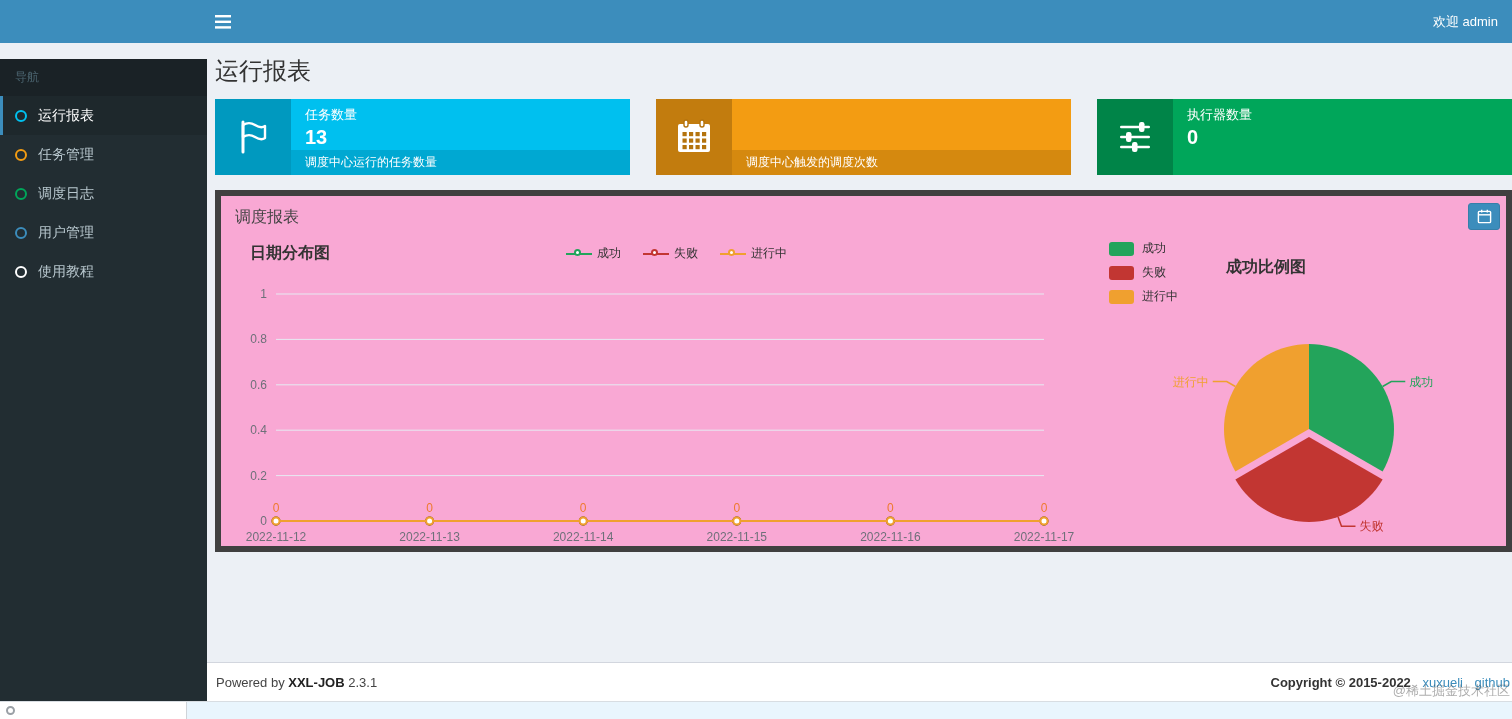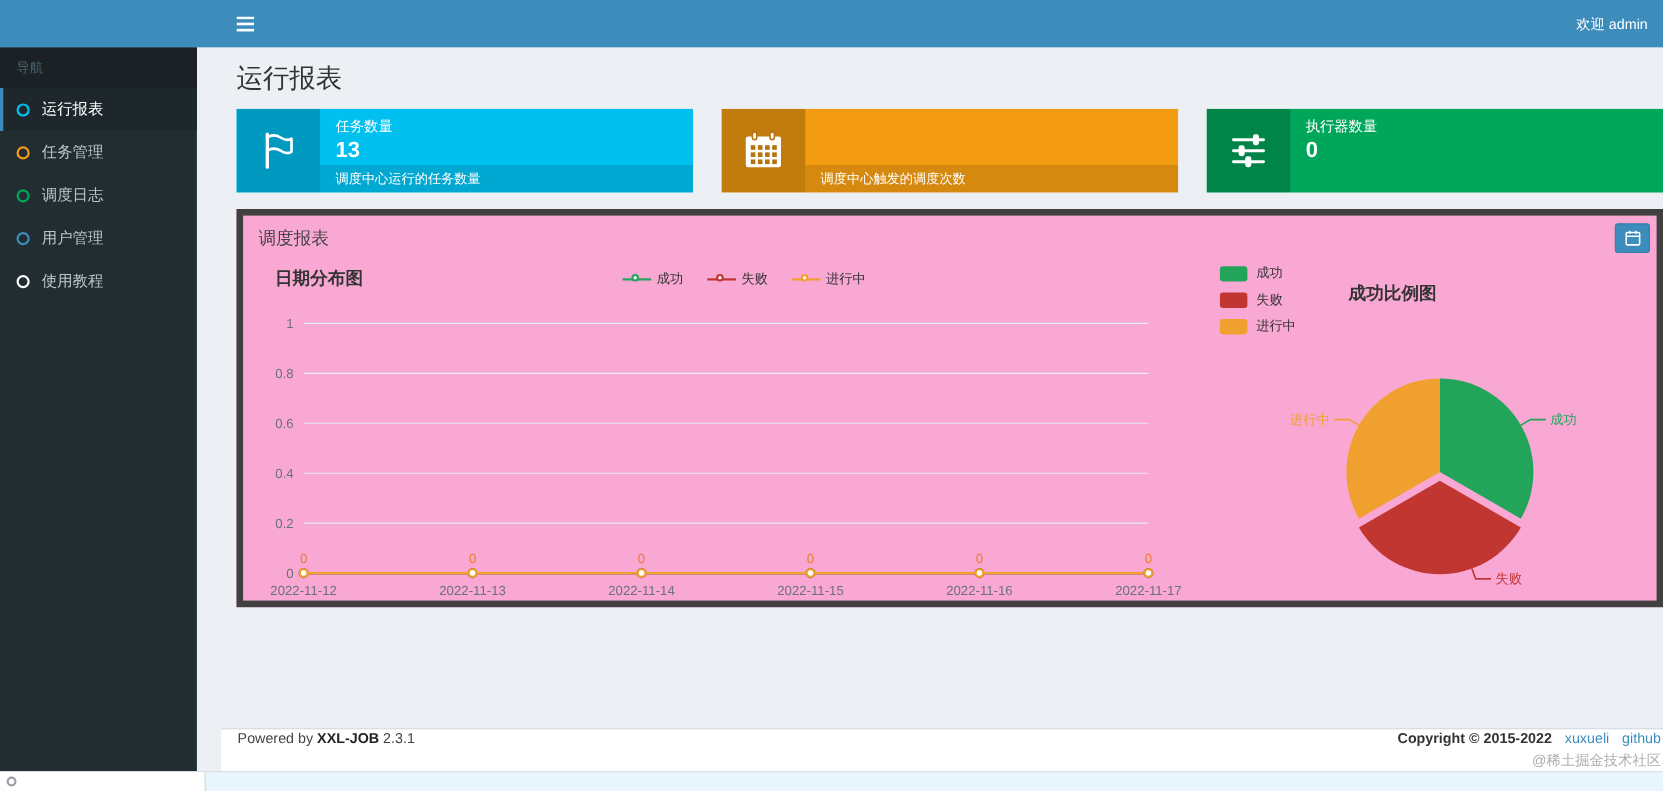--- a/index.html
+++ b/index.html
@@ -7,21 +7,21 @@
   body{font-family:"Liberation Sans",sans-serif;background:#ecf0f5;position:relative}
 
   
   .header{position:absolute;left:0;top:0;right:0;height:43px;background:#3c8dbc;z-index:5}
   .brand{position:absolute;left:0;top:0;width:201px;height:43px;background:#367fa9;color:#fff;
          font-size:20px;font-weight:bold;display:flex;align-items:center;justify-content:center;cursor:pointer}
   .hamburger{position:absolute;left:201px;top:0;width:44px;height:43px;display:flex;align-items:center;justify-content:center;cursor:pointer}
   .welcome{position:absolute;right:14px;top:0;height:43px;display:flex;align-items:center;color:#fff;font-size:13px}
 
   
-  .sidebar{position:absolute;left:0;top:43px;bottom:18px;width:179px;background:#222d32;z-index:4}
+  .sidebar{position:absolute;left:0;top:59px;bottom:18px;width:207px;background:#222d32;z-index:4}
   .nav-label{padding:10px 15px;font-size:12px;color:#4b646f;background:#1a2226}
   .menu-item{display:flex;align-items:center;gap:11px;height:39px;padding:0 12px;color:#b8c7ce;font-size:14px;cursor:pointer;border-left:3px solid transparent}
   .menu-item.active{background:#1e282c;color:#fff;border-left-color:#3c8dbc}
   .ring{width:12px;height:12px;border-radius:50%;border:2px solid #fff;flex:0 0 auto}
 
   
   .main{position:absolute;left:201px;top:43px;right:0;bottom:18px;background:#ecf0f5;overflow:hidden}
   .page-title{font-size:24px;font-weight:400;color:#333;margin:12px 0 12px 14px}
 
   .boxes{display:flex;gap:26px;margin:0 0 15px 14px}
@@ -48,21 +48,21 @@
   .mline{left:0;top:5px;width:26px;height:2px}
   .mdot{left:8px;top:1px;width:7px;height:7px;border-radius:50%;background:#fff;border:2px solid #000}
   .legend-pie{position:absolute;left:888px;top:44px;font-size:12px;color:#333}
   .pg-item{display:flex;align-items:center;gap:8px;margin-bottom:7px;cursor:pointer}
   .swatch{width:25px;height:14px;border-radius:3px;display:inline-block}
   #lineChart{position:absolute;left:0;top:80px;width:870px;height:270px}
   #pieChart{position:absolute;left:880px;top:95px;width:420px;height:265px}
 
   
   .footer{position:absolute;left:0;right:0;bottom:0;height:39px;background:#fff;border-top:1px solid #d2d6de;
-          display:flex;justify-content:space-between;padding:0 2px 0 15px;font-size:13px;color:#444;overflow:hidden}
+          display:flex;align-items:center;justify-content:space-between;padding:0 2px 0 15px;font-size:13px;color:#444;overflow:hidden}
   .f-left b{color:#222;cursor:pointer}
   .f-right{white-space:nowrap}
   .f-right b{color:#333}
   .f-right a{color:#3c8dbc;text-decoration:none;margin-left:8px;cursor:pointer}
   .watermark{position:absolute;right:2px;bottom:1px;font-size:13px;color:rgba(70,70,70,0.45);z-index:6}
 
   
   .bottom-strip{position:absolute;left:0;right:0;bottom:0;height:18px;background:#e9f5fd;border-top:1px solid #d8dde2;z-index:7}
   .strip-left{position:absolute;left:0;top:0;width:187px;height:17px;background:#fff;border-right:1px solid #cfd4d9;
               display:flex;align-items:center;padding-left:6px}

